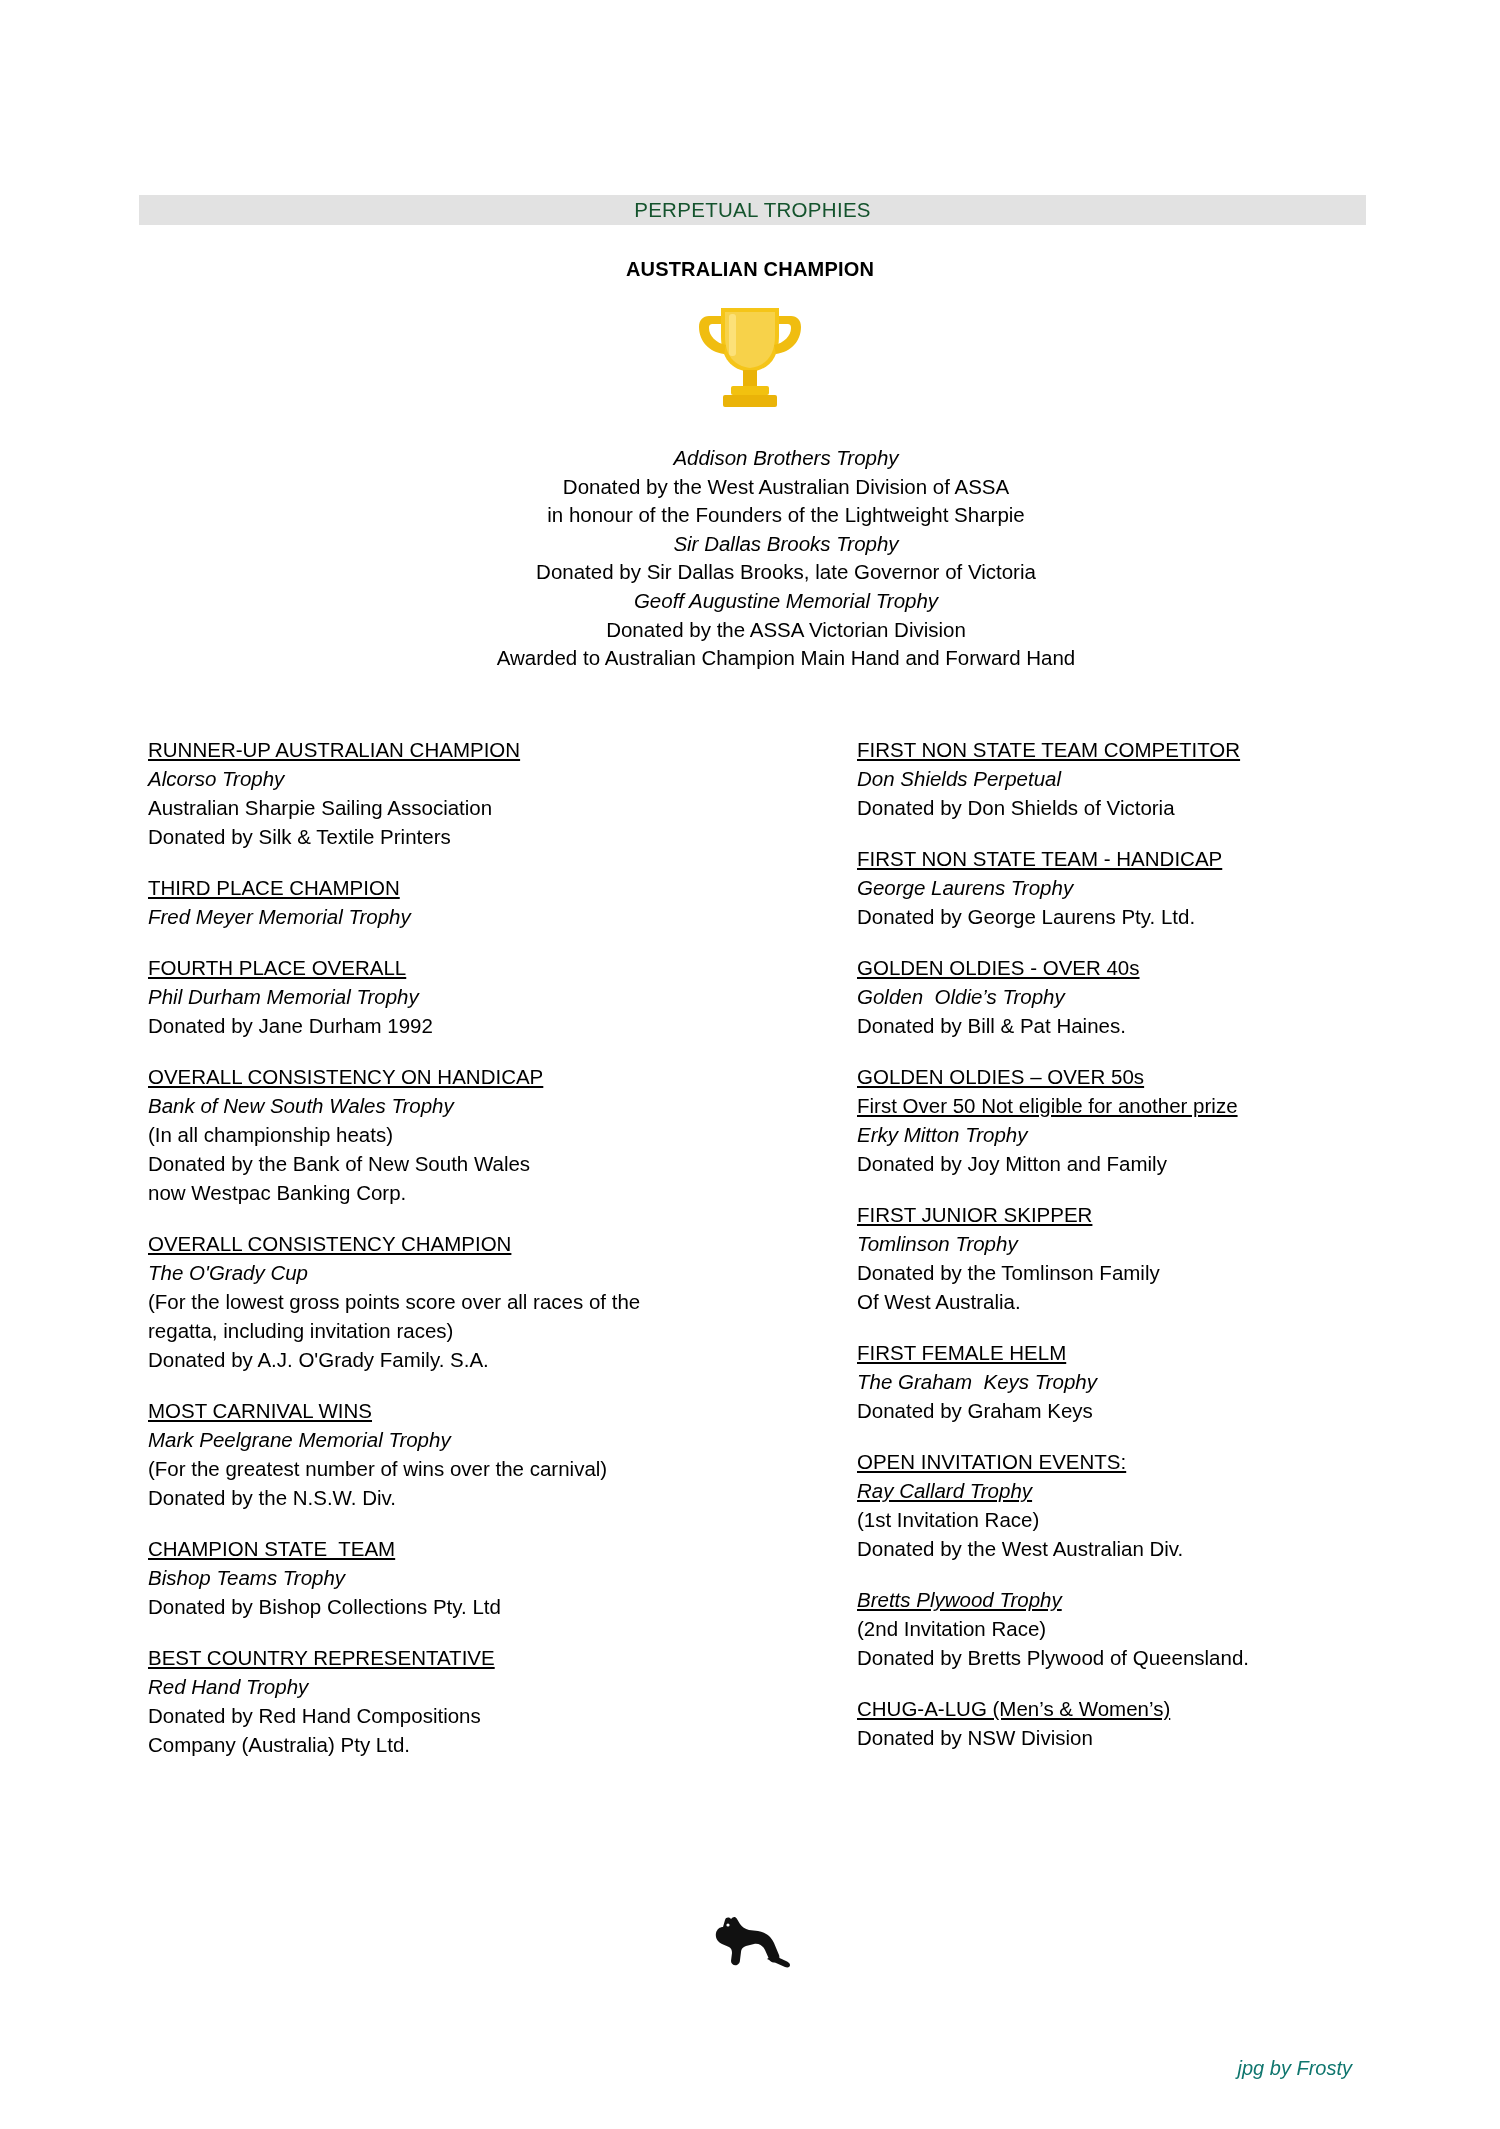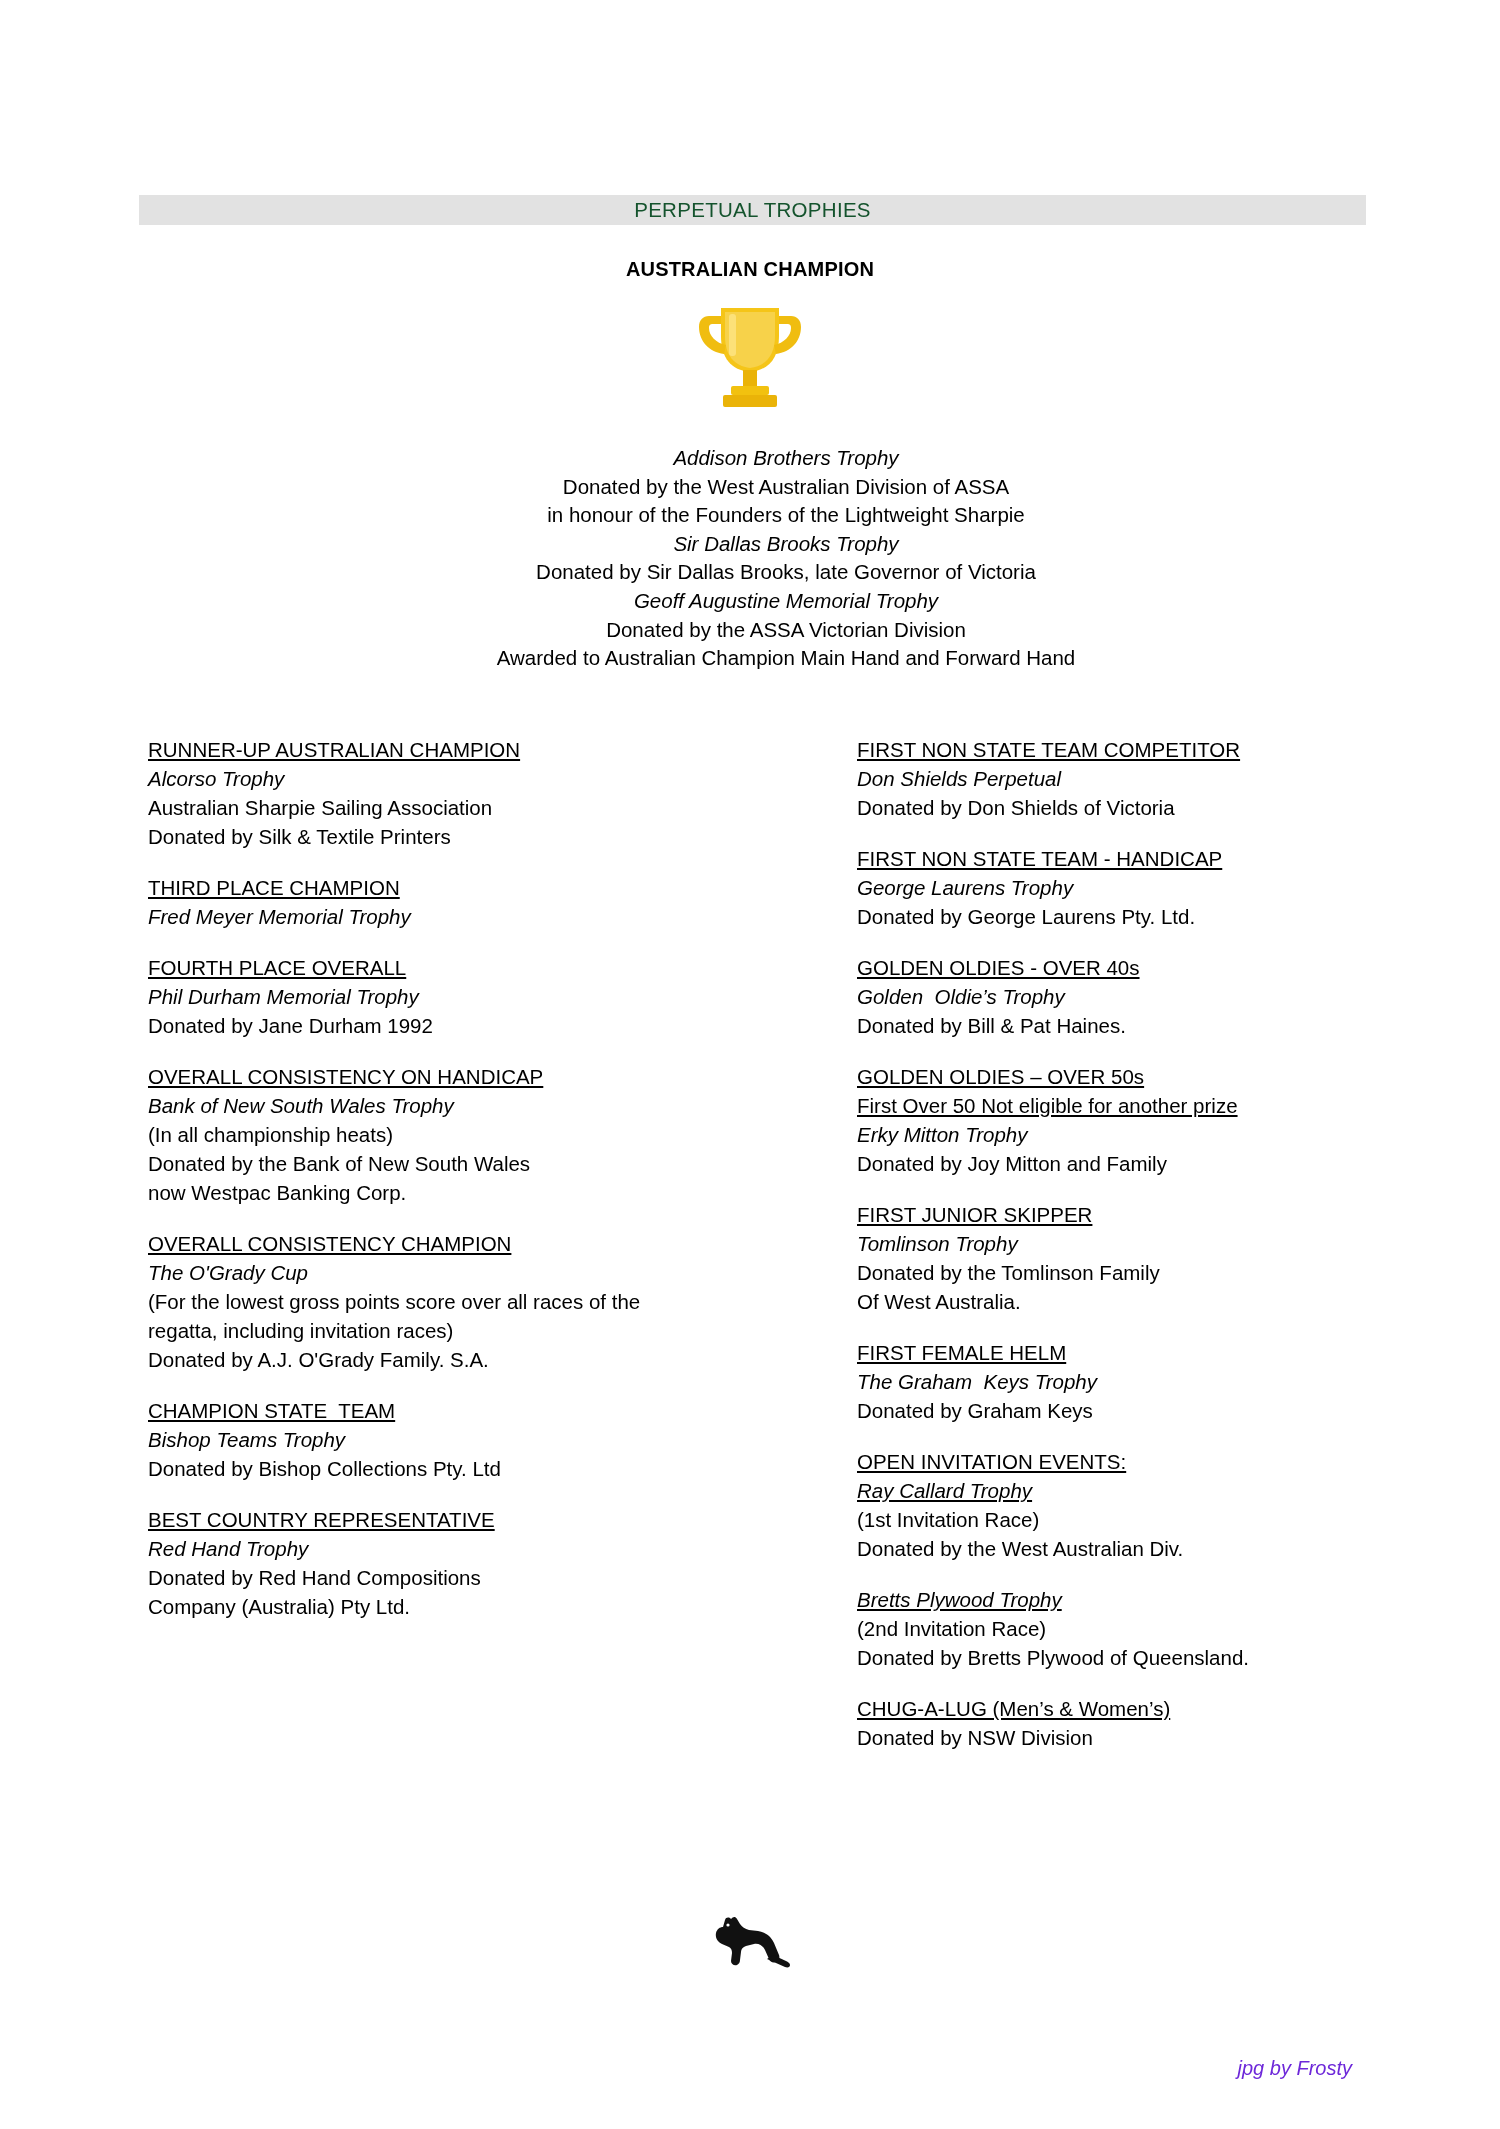--- a/index.html
+++ b/index.html
@@ -102,21 +102,21 @@
     top: 1915px;
     width: 1500px;
     text-align: center;
   }
   .footer-credit {
     position: absolute;
     right: 148px;
     top: 2057px;
     font-size: 20px;
     font-style: italic;
-    color: #6d28d9;
+    color: #0f766e;
   }
 </style>
 </head>
 <body>
 
 <div class="page">
 
   <div class="banner">
     <span class="banner-text">PERPETUAL TROPHIES</span>
   </div>
@@ -178,20 +178,26 @@
       </div>
 
       <div class="entry">
         <div class="entry-heading">OVERALL CONSISTENCY CHAMPION</div>
         <div class="entry-line it">The O'Grady Cup</div>
         <div class="entry-line">(For the lowest gross points score over all races of the</div>
         <div class="entry-line">regatta, including invitation races)</div>
         <div class="entry-line">Donated by A.J. O'Grady Family. S.A.</div>
       </div>
 
+      <div class="entry">
+        <div class="entry-heading">MOST CARNIVAL WINS</div>
+        <div class="entry-line it">Mark Peelgrane Memorial Trophy</div>
+        <div class="entry-line">(For the greatest number of wins over the carnival)</div>
+        <div class="entry-line">Donated by the N.S.W. Div.</div>
+      </div>
 
       <div class="entry">
         <div class="entry-heading">CHAMPION STATE  TEAM</div>
         <div class="entry-line it">Bishop Teams Trophy</div>
         <div class="entry-line">Donated by Bishop Collections Pty. Ltd</div>
       </div>
 
       <div class="entry">
         <div class="entry-heading">BEST COUNTRY REPRESENTATIVE</div>
         <div class="entry-line it">Red Hand Trophy</div>

